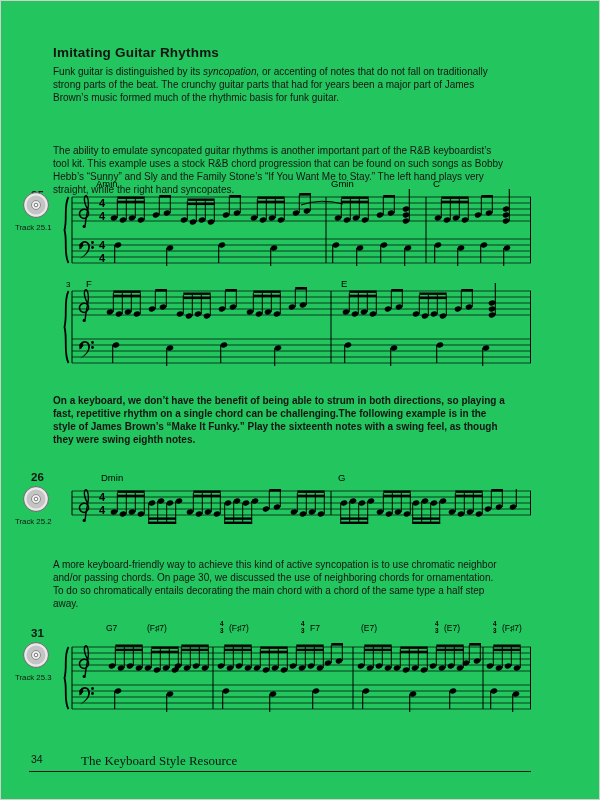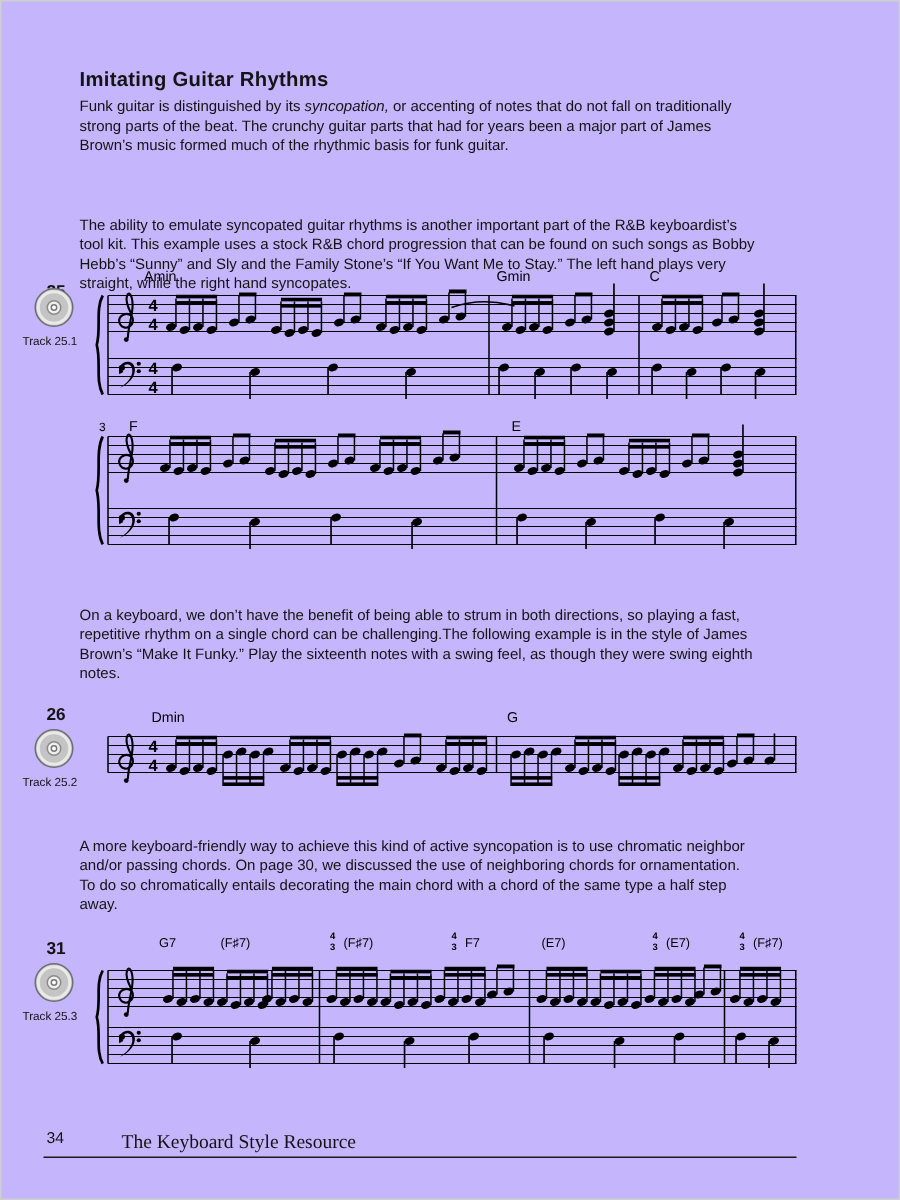--- a/index.html
+++ b/index.html
@@ -1,22 +1,22 @@
 <!DOCTYPE html>
 <html><head>
 <meta charset="utf-8">
 <style>
   html,body{margin:0;padding:0;background:#fff;}
-  .page{position:relative;width:600px;height:800px;background:#c4b5fd;border:1px solid #cfcfcf;
+  .page{position:relative;width:600px;height:800px;background:#22c55e;border:1px solid #cfcfcf;
         box-sizing:border-box;font-family:"Liberation Sans",sans-serif;color:#141414;overflow:hidden;}
   .heading{position:absolute;left:52px;top:44px;font-size:13.5px;font-weight:bold;letter-spacing:.2px;}
   .para{position:absolute;left:52px;width:452px;font-size:10px;line-height:12.9px;}
   #para1{top:65px;}
   #para2{top:130px;margin-top:14px;}
-  #para3{top:404px;}
+  #para3{top:394px;font-weight:bold;}
   #para4{top:558px;}
   .italic{font-style:italic;margin-top:12px;}
   .ex-num{position:absolute;left:30px;font-weight:bold;font-size:11.5px;}
   .cd{position:absolute;left:21px;}
   .track{position:absolute;left:14px;width:48px;text-align:left;font-size:7.8px;}
   .sys{position:absolute;}
   svg text{font-family:"Liberation Sans",sans-serif;fill:#000;}
   .chord{font-size:9.5px;}
   .chord-sm{font-size:8.5px;}
   .frac{font-size:6.3px;font-weight:bold;}

